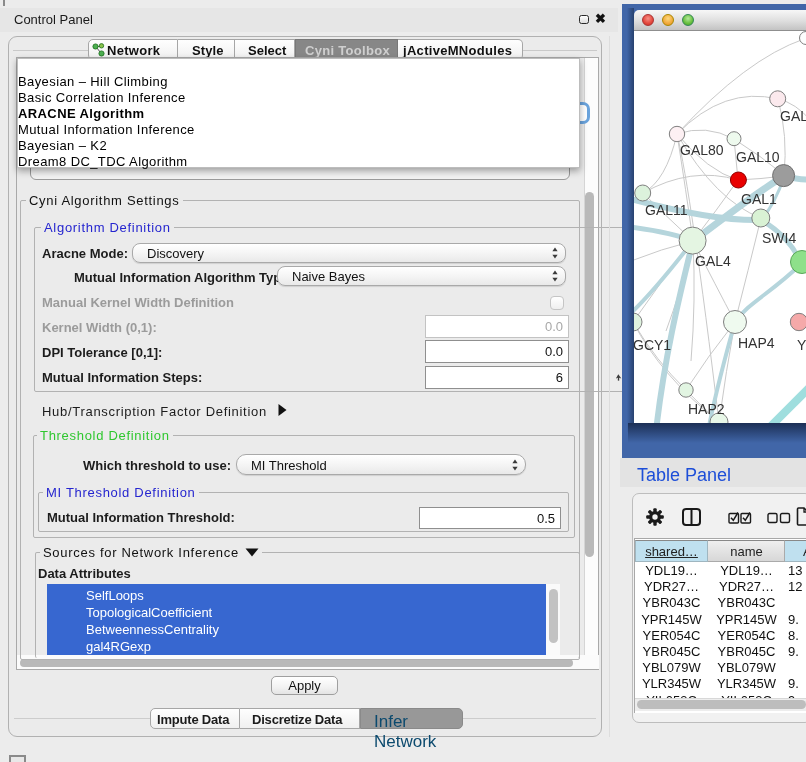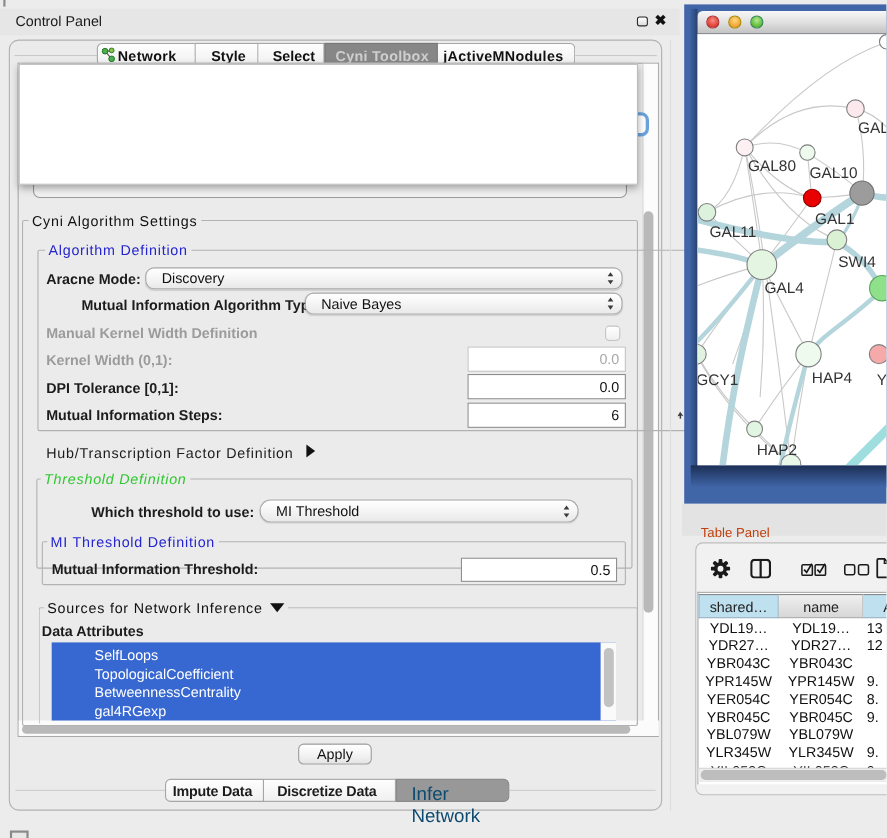--- a/index.html
+++ b/index.html
@@ -96,21 +96,21 @@
     <div class="lbl abs" style="left:42px;top:345px;">DPI Tolerance [0,1]:</div>
     <div class="tfield" style="left:425px;top:340px;width:144px;height:23px;">0.0</div>
     <div class="lbl abs" style="left:42px;top:370px;">Mutual Information Steps:</div>
     <div class="tfield" style="left:425px;top:366px;width:144px;height:23px;">6</div>
 
     <div class="abs" style="left:42px;top:404px;font-size:13px;letter-spacing:0.7px;color:#1c1c1c;white-space:nowrap;">Hub/Transcription Factor Definition</div>
     <svg class="abs" style="left:277px;top:403px;" width="10" height="14" viewBox="0 0 10 14">
         <path d="M1.5 1 L9.5 7 L1.5 13 Z" fill="#111"></path>
       </svg>
 
-    <div class="fieldset" style="left:33px;top:435px;width:542px;height:82px;font-style:italic;">
+    <div class="fieldset" style="left:33px;top:435px;width:542px;height:103px;">
       <div class="ftitle" style="left:3px;color:#2fc72f;">Threshold Definition</div>
     </div>
     <div class="lbl abs" style="left:83px;top:458px;">Which threshold to use:</div>
     <div class="combo" style="left:236px;top:454px;width:290px;height:21px;border-radius:10px;">
       <span class="ctext">MI Threshold</span>
       <svg class="arr" viewBox="0 0 6 12">
           <path d="M3 0.5 L5.6 4.2 L0.4 4.2 Z" fill="#3a3a3a"></path>
           <path d="M3 11.5 L5.6 7.8 L0.4 7.8 Z" fill="#3a3a3a"></path>
         </svg>
     </div>
@@ -131,20 +131,21 @@
     <div class="abs" style="left:546px;top:584px;width:14px;height:71px;background:#fafafa;"></div>
     <div class="abs" style="left:549px;top:589px;width:9px;height:54px;background:#c2c2c2;border-radius:4.5px;"></div>
     <div class="abs" style="left:51px;top:587px;font-size:13px;line-height:17px;color:#fff;margin-left:35px;">SelfLoops<br>TopologicalCoefficient<br>BetweennessCentrality<br>gal4RGexp</div>
   </div>
 
   <div class="abs" style="left:30px;top:162px;width:540px;height:18px;border:1px solid #9a9a9a;border-radius:6px;background:#f2f2f2;"></div>
 
   <div class="abs" style="left:570px;top:102px;width:20px;height:22px;border:3px solid #6aa3dc;border-radius:7px;background:#fff;"></div>
 
   <div class="abs" style="left:17px;top:58px;width:563px;height:110px;background:#fff;border:1px solid #bdbdbd;box-shadow:0 3px 7px rgba(0,0,0,0.35);"></div>
+  <div class="abs" style="left:18px;top:74px;font-size:13px;line-height:15.9px;letter-spacing:0.4px;color:#000;white-space:nowrap;">Bayesian – Hill Climbing<br>Basic Correlation Inference<br><b>ARACNE Algorithm</b><br>Mutual Information Inference<br>Bayesian – K2<br>Dream8 DC_TDC Algorithm</div>
 
   <div class="abs" style="left:271px;top:676px;width:67px;height:19px;border:1px solid #9f9f9f;border-radius:5px;background:linear-gradient(#ffffff,#f2f2f2 60%,#e4e4e4);text-align:center;font-size:13px;line-height:18px;color:#111;">Apply</div>
 
   <div class="abs" style="left:150px;top:708px;width:313px;height:21px;text-decoration:underline;">
     <div class="abs" style="left:0px;top:0px;width:90px;height:21px;background:linear-gradient(#fefefe,#f0f0f0);border:1px solid #a6a6a6;border-radius:5px 0 0 5px;"></div>
     <div class="abs" style="left:90px;top:0px;width:120px;height:21px;background:linear-gradient(#fefefe,#f0f0f0);border:1px solid #a6a6a6;border-left:none;"></div>
     <div class="abs" style="left:210px;top:0px;width:103px;height:21px;background:#989898;border:1px solid #8a8a8a;border-radius:0 5px 5px 0;"></div>
     <div class="lbl abs" style="left:7px;top:4px;letter-spacing:-0.2px;">Impute Data</div>
     <div class="lbl abs" style="left:102px;top:4px;letter-spacing:-0.2px;">Discretize Data</div>
     <div class="abs" style="left:224px;top:4px;font-size:17px;color:#0c4a6e;">Infer Network</div>
@@ -237,21 +238,21 @@
         <text x="59" y="235">GAL4</text>
         <text x="102" y="317">HAP4</text>
         <text x="161" y="319">Y</text>
         <text x="-3" y="319">GCY1</text>
         <text x="52" y="383">HAP2</text>
       </g>
     </svg>
   </div>
 
   <div class="abs" style="left:620px;top:458px;width:186px;height:29px;background:#e3e3e3;"></div>
-  <div class="abs" style="left:637px;top:465px;font-size:12px;color:#c2410c;margin-top:12px;">Table Panel</div>
+  <div class="abs" style="left:637px;top:465px;font-size:18px;color:#1d4ed8;">Table Panel</div>
 
   <div class="abs" style="left:632px;top:493px;width:180px;height:230px;background:#f1f1f1;border:1px solid #bdbdbd;border-radius:7px;"></div>
 
   <svg class="abs" style="left:646px;top:508px;" width="18" height="18" viewBox="0 0 18 18">
     <g fill="#1a1a1a">
       <circle cx="9" cy="9" r="6"></circle>
       <g>
         <rect x="7.3" y="0.2" width="3.4" height="4" rx="1"></rect>
         <rect x="7.3" y="13.8" width="3.4" height="4" rx="1"></rect>
         <rect x="0.2" y="7.3" width="4" height="3.4" rx="1"></rect>
@@ -282,21 +283,21 @@
   </svg>
   <svg class="abs" style="left:796px;top:507px;" width="12" height="19" viewBox="0 0 12 19">
     <path d="M1.5 2 Q1.5 1 2.5 1 L8 1 L11.8 5 L11.8 17 Q11.8 18 10.8 18 L2.5 18 Q1.5 18 1.5 17 Z" fill="none" stroke="#1a1a1a" stroke-width="1.6"></path>
     <path d="M8 1 L8 5 L11.8 5" fill="none" stroke="#1a1a1a" stroke-width="1.3"></path>
   </svg>
 
   <div class="abs" style="left:634px;top:538px;width:172px;height:175px;background:#fff;border-top:1px solid #a8a8a8;border-left:1px solid #a8a8a8;"></div>
   <div class="abs" style="left:635px;top:540px;width:73px;height:22px;background:#bfe0ef;border:1px solid #9fb6c0;border-top-color:#888;"></div>
   <div class="abs" style="left:708px;top:540px;width:77px;height:22px;background:linear-gradient(#efefef,#d7d7d7);border:1px solid #aaa;border-left:none;border-top-color:#888;"></div>
   <div class="abs" style="left:785px;top:540px;width:21px;height:22px;background:#bfe0ef;border-top:1px solid #888;border-bottom:1px solid #9fb6c0;"></div>
-  <div class="abs" style="left:635px;top:544px;width:73px;text-align:center;font-size:13px;color:#222;">shared…</div>
+  <div class="abs" style="left:635px;top:544px;width:73px;text-align:center;font-size:13px;color:#222;text-decoration:underline;">shared…</div>
   <div class="abs" style="left:708px;top:544px;width:77px;text-align:center;font-size:13px;color:#222;">name</div>
   <div class="abs" style="left:803px;top:544px;font-size:13px;color:#222;">A</div>
   <div class="abs" style="left:635px;top:563px;width:73px;text-align:center;font-size:13px;line-height:16.2px;color:#111;">YDL19…<br>YDR27…<br>YBR043C<br>YPR145W<br>YER054C<br>YBR045C<br>YBL079W<br>YLR345W<br>YIL053C</div>
   <div class="abs" style="left:708px;top:563px;width:77px;text-align:center;font-size:13px;line-height:16.2px;color:#111;">YDL19…<br>YDR27…<br>YBR043C<br>YPR145W<br>YER054C<br>YBR045C<br>YBL079W<br>YLR345W<br>YIL053C</div>
   <div class="abs" style="left:788px;top:563px;width:20px;font-size:13px;line-height:16.2px;color:#111;">13<br>12<br>&nbsp;<br>9.<br>8.<br>9.<br>&nbsp;<br>9.<br>9.</div>
 
   <div class="abs" style="left:635px;top:698px;width:171px;height:13px;background:#ededed;border-top:1px solid #d8d8d8;"></div>
   <div class="abs" style="left:637px;top:700px;width:169px;height:9px;background:#bdbdbd;border-radius:5px;"></div>
 
 </div>

